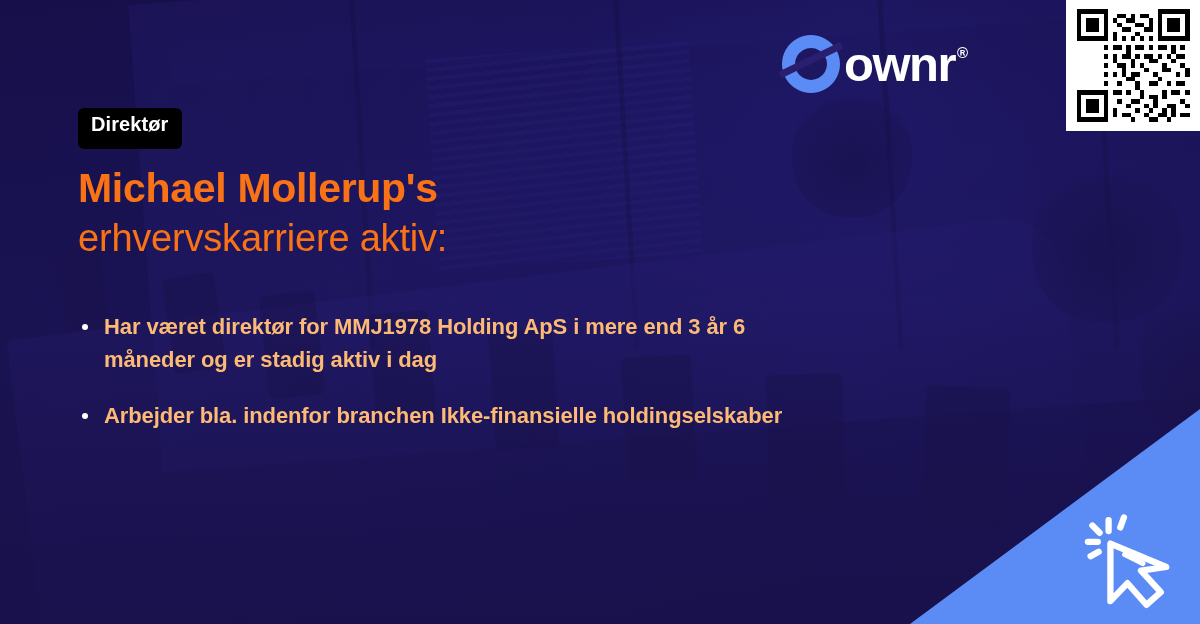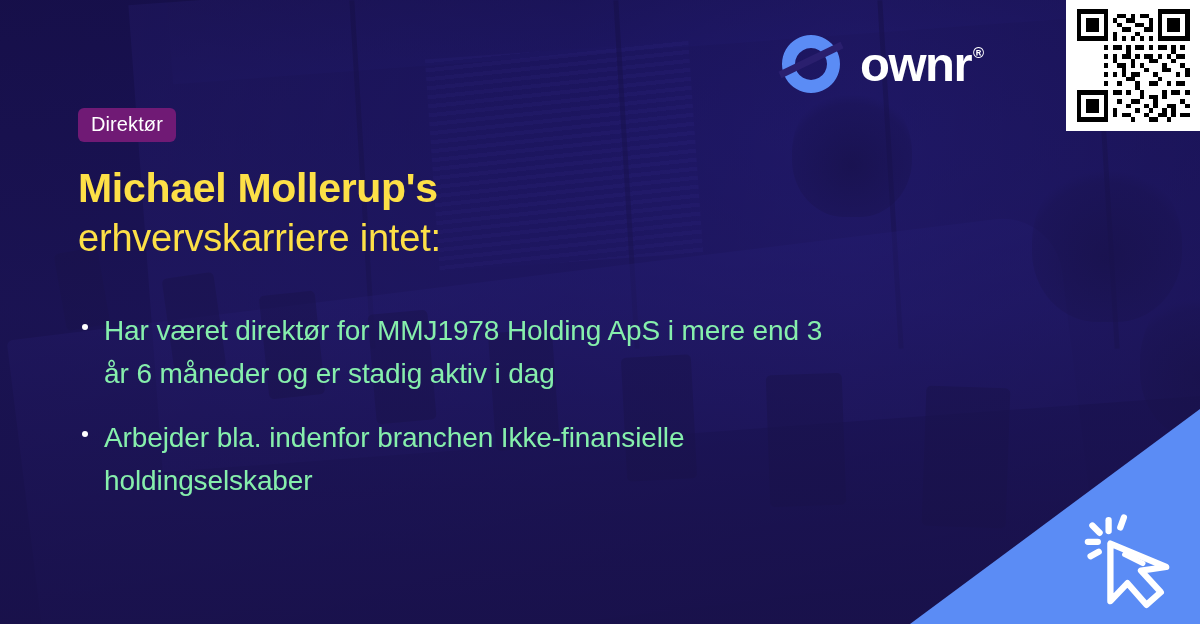--- a/index.html
+++ b/index.html
@@ -118,21 +118,20 @@
     padding: 9px;
   }
   .qr-panel svg { display: block; width: 100%; height: 100%; }
 
   
   .logo {
     position: absolute;
     left: 778px; top: 31px;
     display: flex;
     align-items: center;
-    gap: 16px;
   }
   .logo .mark { width: 66px; height: 66px; flex: none; }
   .logo .wordmark {
     display: flex; align-items: flex-start;
     color: #ffffff;
     font-size: 49px;
     font-weight: bold;
     letter-spacing: -1.5px;
     line-height: 1;
   }
@@ -145,30 +144,31 @@
   }
 
   
   .content {
     position: absolute;
     left: 78px; top: 108px;
     width: 900px;
   }
   .badge {
     display: inline-block;
-    background: #701a75;
+    background: #000000;
     color: #ffffff;
     font-size: 20px;
-    padding: 5px 13px 6px;
+    padding: 5px 13px 13px;
     border-radius: 6px;
     letter-spacing: 0.1px;
+    font-weight: bold;
   }
   .headline {
-    margin-top: 22px;
-    color: #fde047;
+    margin-top: 15px;
+    color: #f97316;
   }
   .headline .l1 {
     display: block;
     font-size: 41px;
     font-weight: bold;
     letter-spacing: -0.3px;
     line-height: 1.18;
   }
   .headline .l2 {
     display: block;
@@ -180,23 +180,23 @@
   }
 
   .bullets {
     position: absolute;
     left: 78px; top: 310px;
     width: 900px;
     list-style: none;
   }
   .bullets li {
     position: relative;
-    color: #86efac;
-    font-size: 28px;
-    font-weight: normal;
+    color: #fdba74;
+    font-size: 22px;
+    font-weight: bold;
     line-height: 1.52;
     padding-left: 26px;
     margin-bottom: 22px;
     max-width: 760px;
     letter-spacing: -0.1px;
   }
   .bullets li:last-child { margin-bottom: 16px; }
   .bullets .dot {
     position: absolute;
     left: 4px; top: 14px;
@@ -377,21 +377,21 @@
     <div class="wordmark">
       <span>ownr</span>
       <span class="reg">®</span>
     </div>
   </div>
 
   <div class="content">
     <span class="badge">Direktør</span>
     <div class="headline">
       <span class="l1">Michael Mollerup's</span>
-      <span class="l2">erhvervskarriere intet:</span>
+      <span class="l2">erhvervskarriere aktiv:</span>
     </div>
   </div>
 
   <ul class="bullets">
     <li>
       <span class="dot"></span>
       <span>Har været direktør for MMJ1978 Holding ApS i mere end 3 år 6 måneder og er stadig aktiv i dag</span>
     </li>
     <li>
       <span class="dot"></span>

